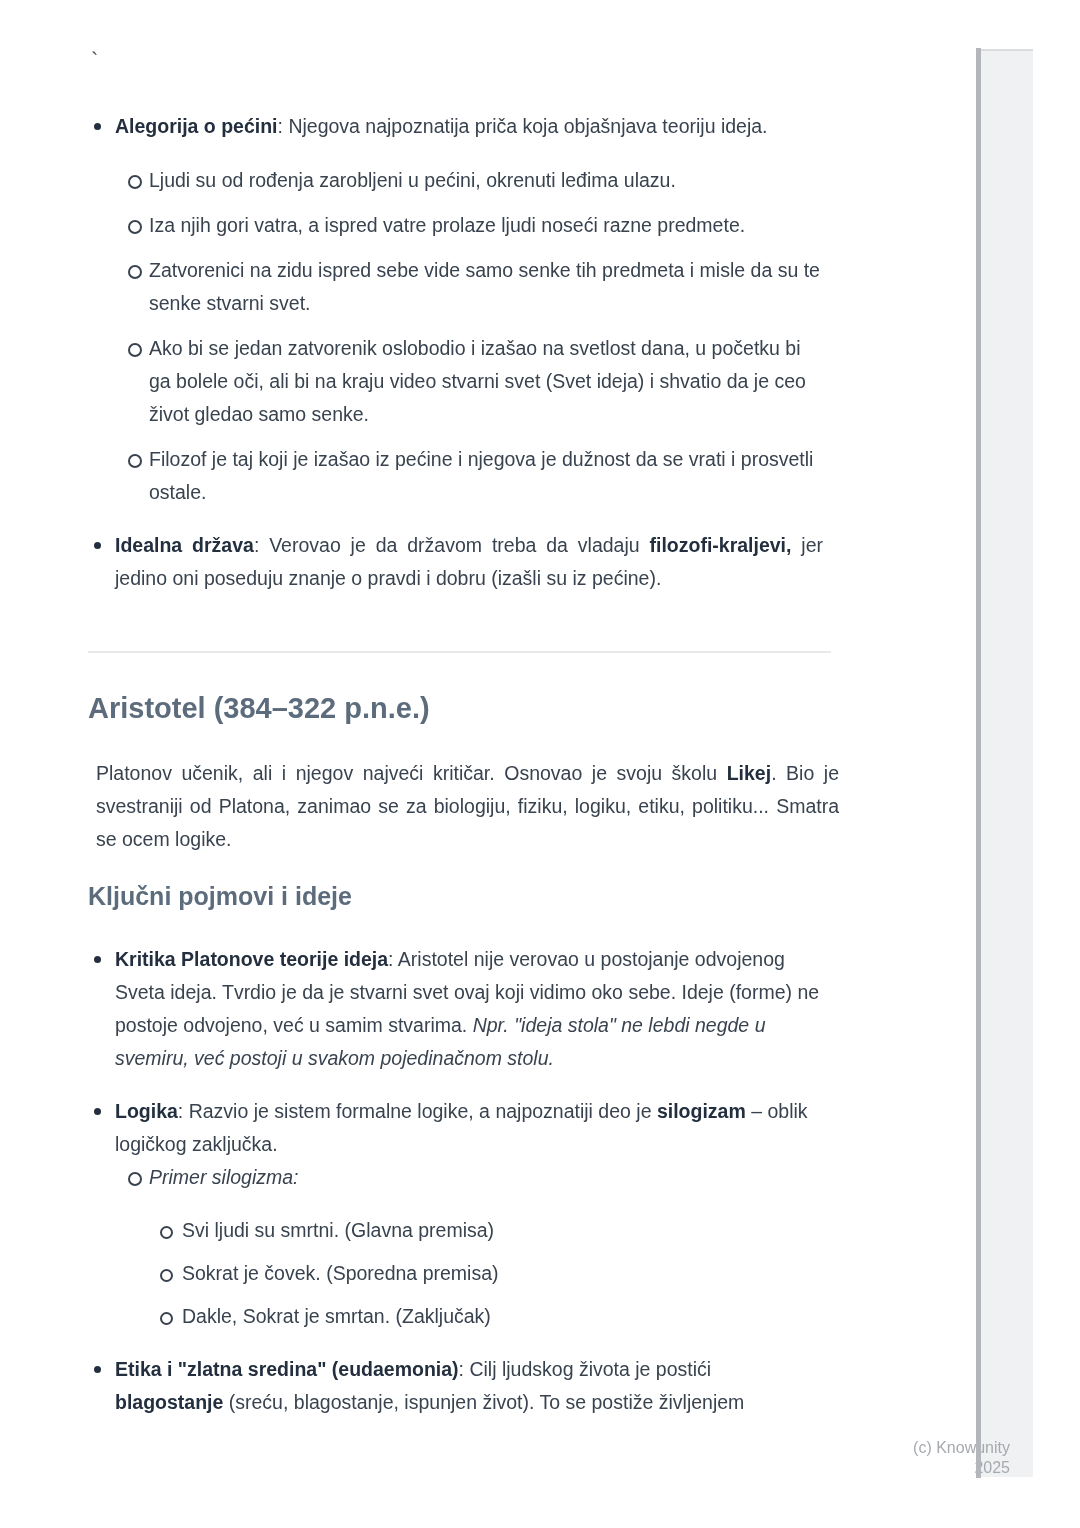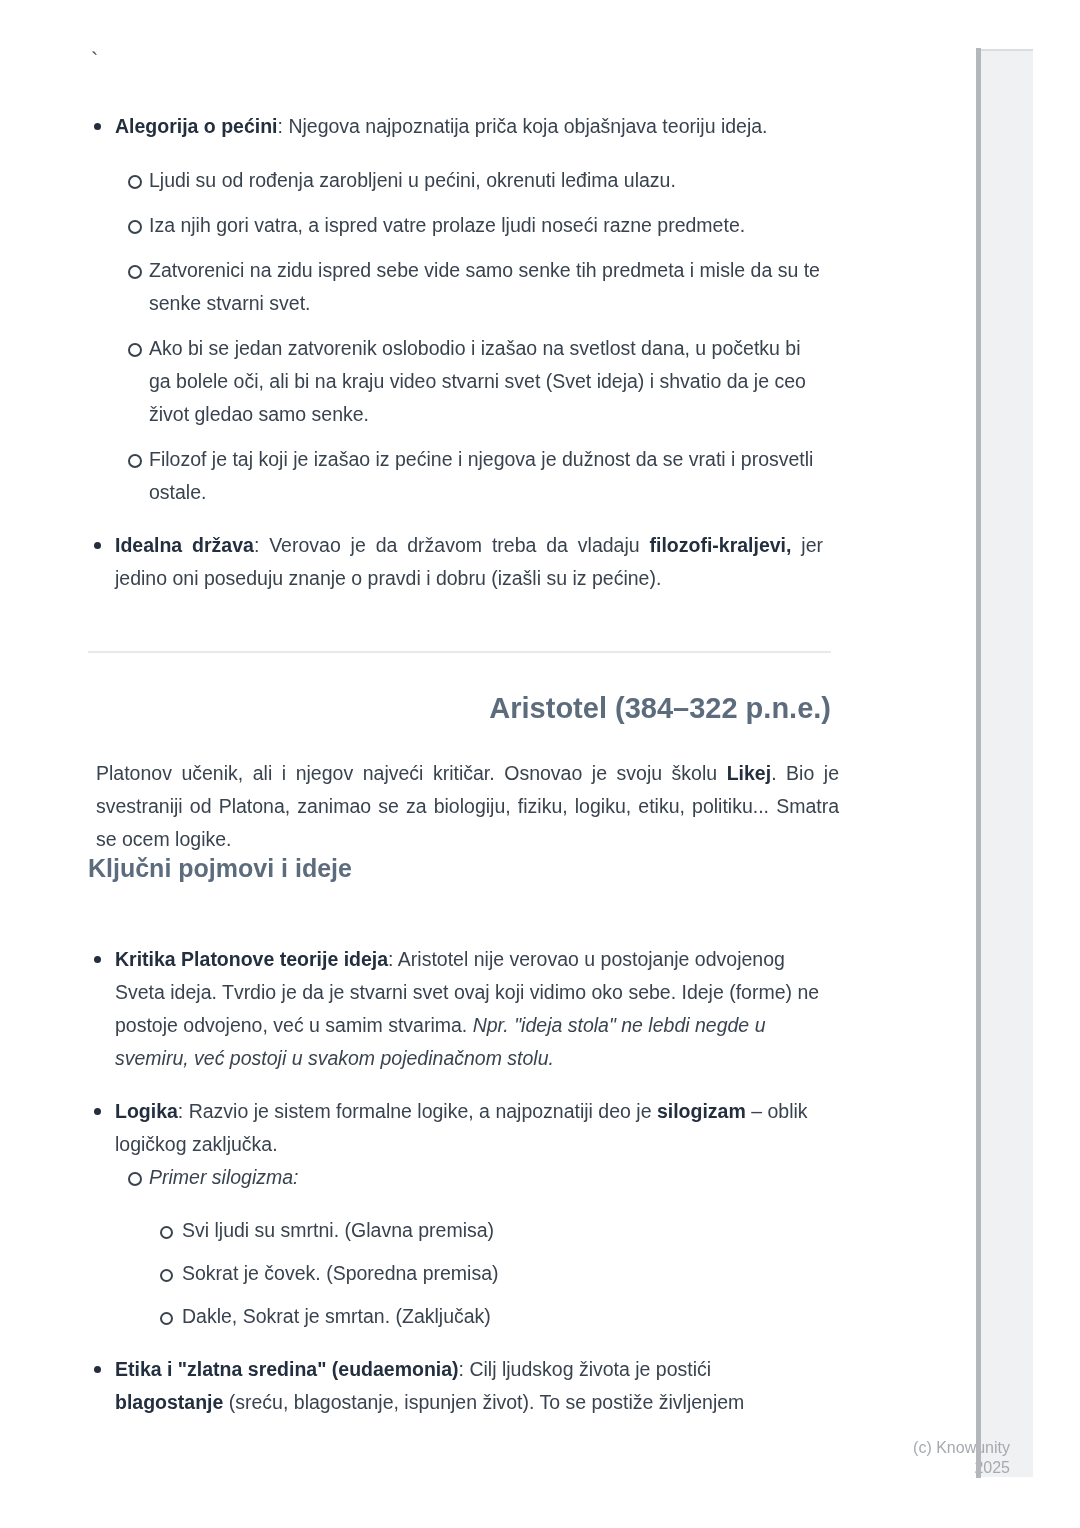--- a/index.html
+++ b/index.html
@@ -115,34 +115,33 @@
   h2.doc-h2{
     position:absolute;
     left:88px;
     top:690px;
     margin:0;
     width:743px;
     font-size:29px;
     line-height:36px;
     font-weight:600;
     color:var(--heading);
-    text-align:right;
   }
   p.intro{
     position:absolute;
     left:88px;
     top:749px;
     width:743px;
     margin:8px;
     text-align:justify;
   }
   h3.doc-h3{
     position:absolute;
     left:88px;
-    top:852px;
+    top:880px;
     margin:0;
     width:743px;
     font-size:25px;
     line-height:33px;
     font-weight:600;
     color:var(--heading);
   }
   .watermark{
     position:absolute;
     left:880px;

